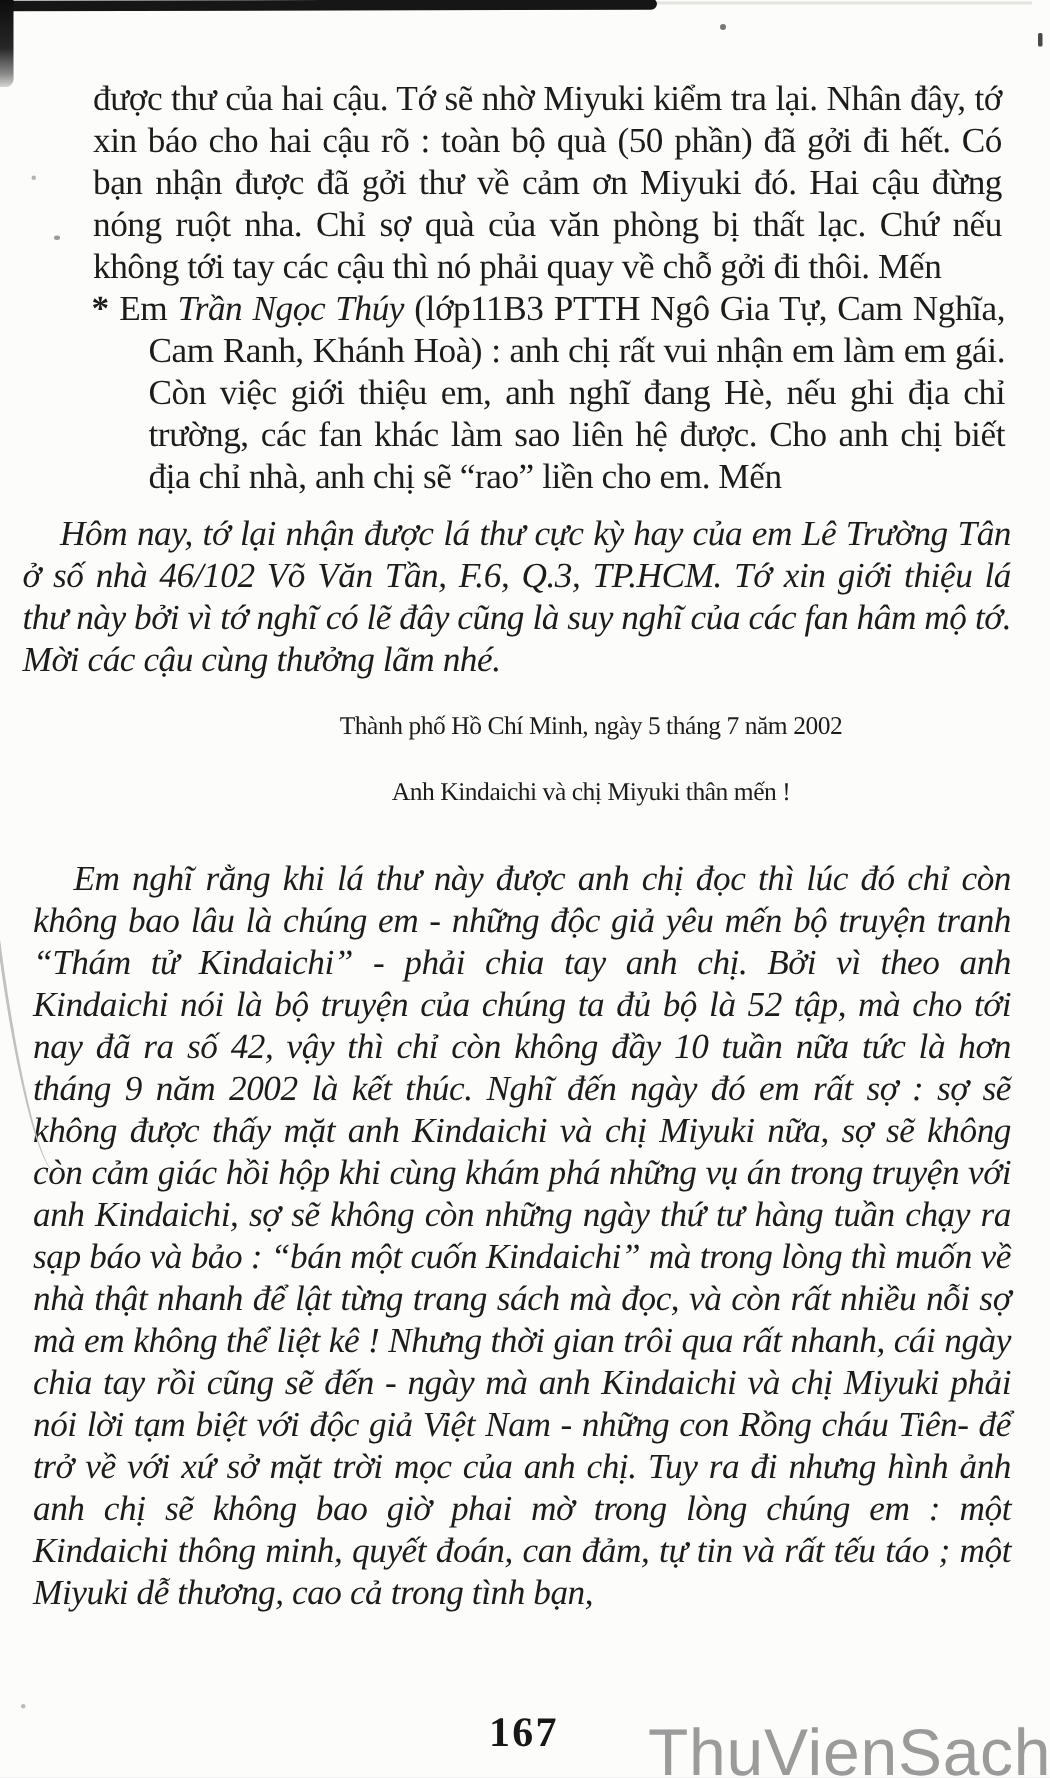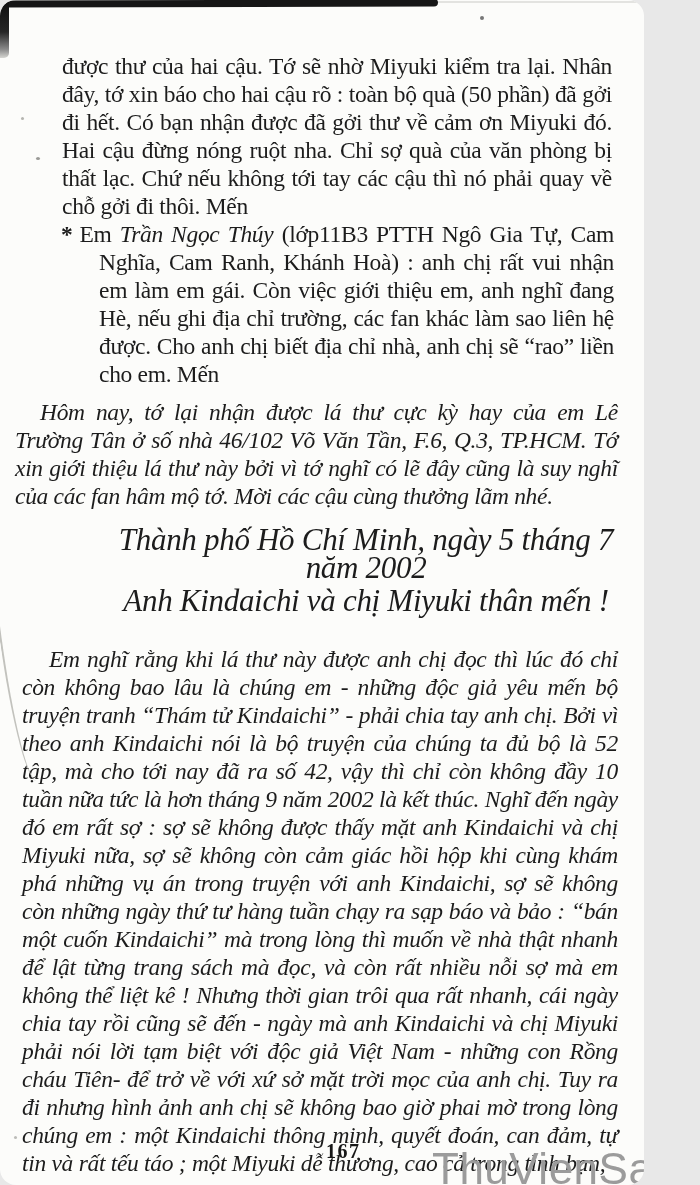--- a/index.html
+++ b/index.html
@@ -1,32 +1,31 @@
 <!DOCTYPE html>
 <html><head>
 <meta charset="utf-8">
 <style>
   html,body{margin:0;padding:0;background:#e8e8e8;}
   .page{
-    position:relative;width:644px;height:1185px;overflow:hidden;
+    position:relative;width:700px;height:1185px;overflow:hidden;
     background:#fcfcfa;color:#1c1c1c;
     font-family:"Liberation Serif","DejaVu Serif",serif;
-    border-radius:16px;
   }
   .para{font-size:23.5px;line-height:28px;text-align:justify;margin:0;letter-spacing:-0.3px;}
   .it{font-style:italic;}
   .p1{margin:52px 32px 0 62px;}
   .bullet{margin:0 30px 0 0;padding-left:99px;text-indent:-38px;}
   .marker{padding-right:7px;font-weight:bold;}
   .intro{margin:10px 26px 16px 15px;text-indent:25px;font-style:italic;}
-  .dateline{font-size:31px;line-height:28px;font-style:italic;text-align:center;
+  .dateline{font-size:17px;line-height:28px;text-align:center;
             margin:14px 12px 0 100px;letter-spacing:-0.3px;}
-  .dateline + .dateline{margin-top:5px;text-align:center;}
+  .dateline + .dateline{margin-top:16px;text-align:center;}
   .letter{margin:30px 26px 16px 22px;text-indent:27px;}
-  .pagenum{position:absolute;left:326px;top:1140px;font-size:20px;font-weight:600;
+  .pagenum{position:absolute;left:326px;top:1140px;font-size:28px;font-weight:600;
            letter-spacing:1.5px;color:#171717;}
   .watermark{position:absolute;left:432px;top:1144px;font-size:44px;color:#9b9b9b;
              font-family:"Liberation Sans","DejaVu Sans",sans-serif;letter-spacing:0.5px;}
   
   .top-bar{position:absolute;left:0;top:0;width:438px;height:7px;background:#161616;
            border-radius:0 3px 4px 0;transform:skewY(-0.15deg);}
   .top-hairline{position:absolute;left:438px;top:1px;width:250px;height:2px;background:#e3e3e0;}
   .corner{position:absolute;left:0;top:0;width:9px;height:58px;border-radius:0 0 5px 0;
           background:linear-gradient(180deg,#0d0d0d 0%,#262626 55%,#8a8a8a 85%,#d6d6d2 100%);}
   .tick{position:absolute;left:692px;top:22px;width:3px;height:9px;background:#4a4a4a;border-radius:1px;}

